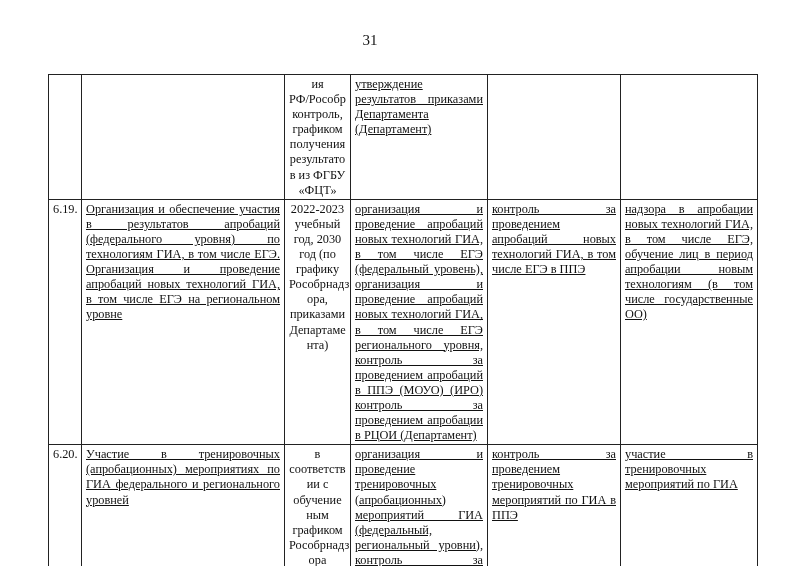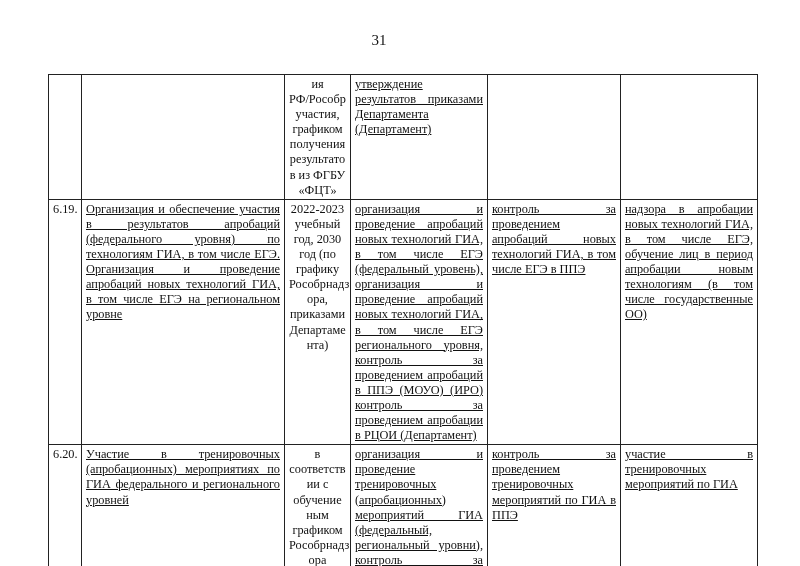--- a/index.html
+++ b/index.html
@@ -1,19 +1,19 @@
 <!DOCTYPE html>
 <html><head>
 <meta charset="utf-8">
 <style>
   html, body { margin:0; padding:0; background:#ffffff; }
   body { width:800px; height:566px; position:relative; overflow:hidden;
          font-family:"Liberation Serif","DejaVu Serif",serif; color:#111; }
   .page-number { position:absolute; top:32px; left:0; width:740px; text-align:center;
-                 font-size:15px;padding-left:9px; }
+                 font-size:15px; }
   table.doc { position:absolute; left:48px; top:74px; border-collapse:collapse;
               table-layout:fixed; width:709px; font-size:12.3px; line-height:15.1px; }
   table.doc td { border:1.5px solid #222; vertical-align:top; padding:2px 4px 1px 4px;margin-left:16px; }
   col.c1 { width:33px; } col.c2 { width:203px; } col.c3 { width:66px; }
   col.c4 { width:137px; } col.c5 { width:133px; } col.c6 { width:137px; }
   td.num { padding-left:3px; }
   td.just { text-align:justify; text-align-last:left;text-decoration:underline; }
   td.center { text-align:center; padding-left:2px; padding-right:2px; }
   tr.r0 td { height:101px; }
   tr.r1 td { height:206px; }
@@ -33,21 +33,21 @@
       <col class="c5">
       <col class="c6">
   </colgroup>
   <tbody>
     <tr class="r0">
       <td class="num"></td>
       <td class="just"></td>
       <td class="center">
         <div>ия</div>
         <div>РФ/Рособр</div>
-        <div>участия,</div>
+        <div>контроль,</div>
         <div>графиком</div>
         <div>получения</div>
         <div>результато</div>
         <div>в из ФГБУ</div>
         <div>«ФЦТ»</div>
       </td>
       <td class="just">утверждение результатов приказами Департамента (Департамент)</td>
       <td class="just"></td>
       <td class="just"></td>
     </tr>

